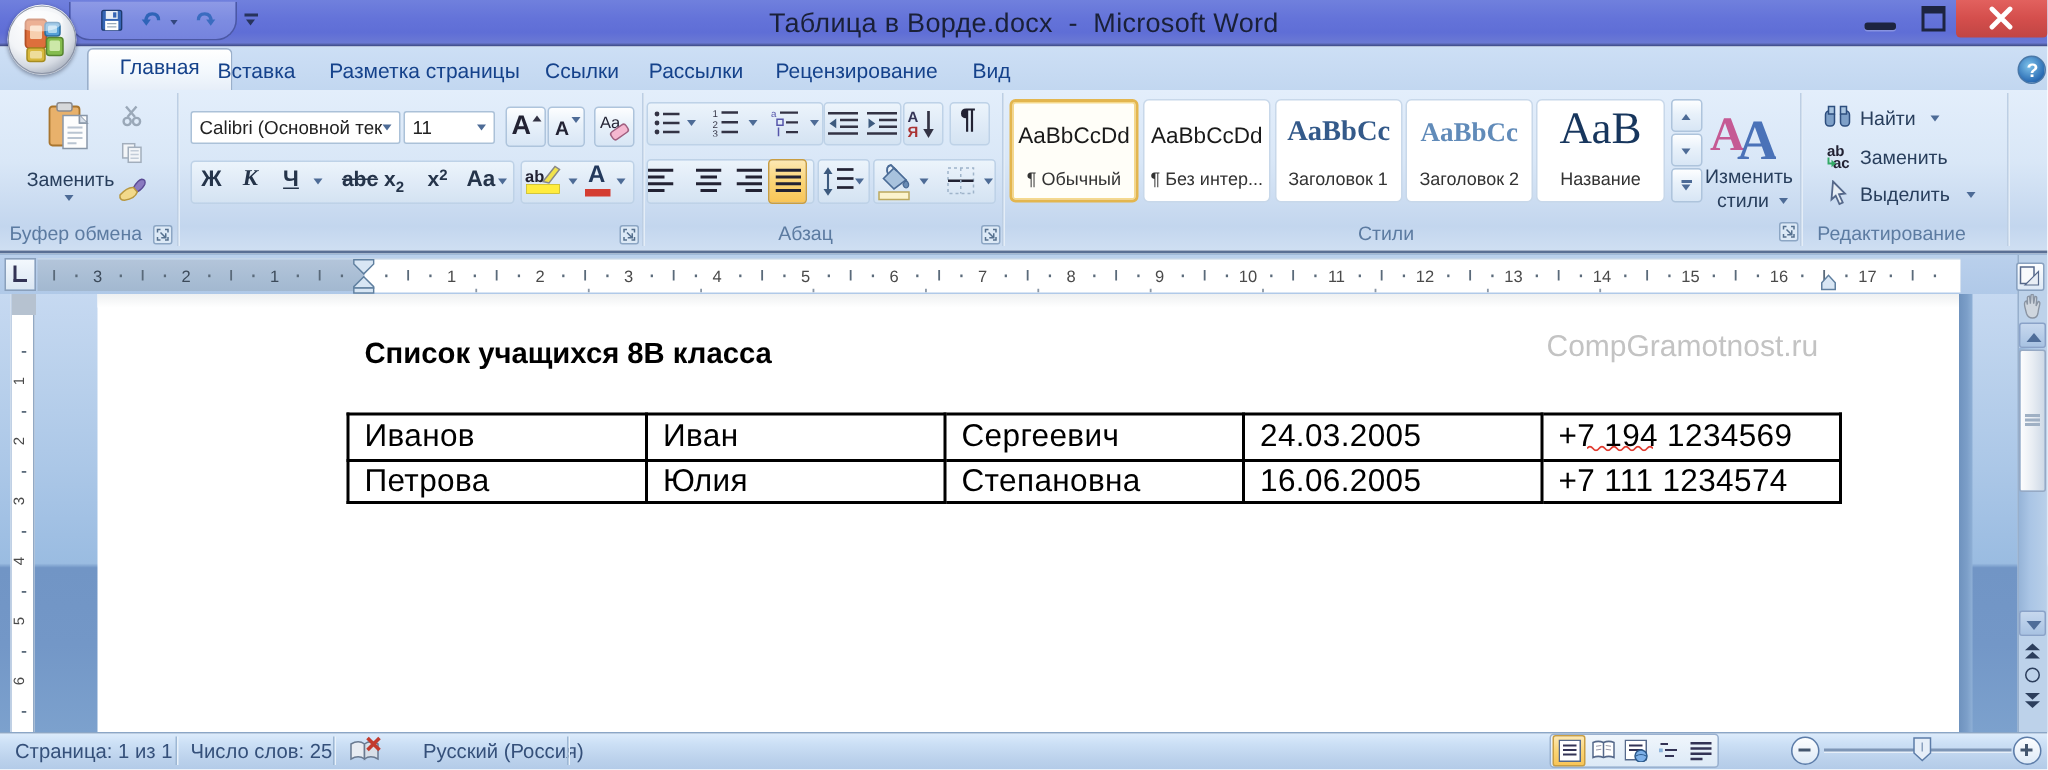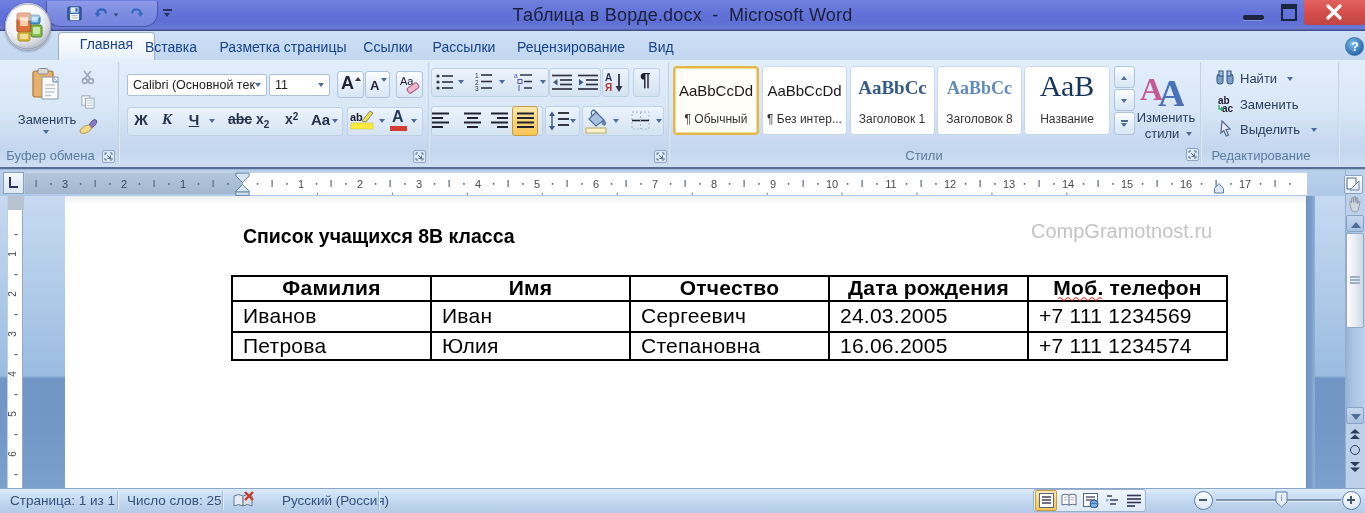--- a/index.html
+++ b/index.html
@@ -360,36 +360,37 @@
     <path d="M20 11 Q23 14 21 16 Q19 17 18 14 Z" fill="#6a8cb4" stroke="#4a6b96" stroke-width="0.8"></path>
     <rect x="2" y="19" width="20" height="5" fill="#fbf3cd" stroke="#bca95e"></rect>
   </svg>
   <div class="car" style="left:613px; top:119px;"></div>
   <svg class="ticon" style="left:631px; top:111px;" width="20" height="20" viewBox="0 0 20 20">
     <rect x="1" y="1" width="17" height="17" fill="none" stroke="#9fb4ca" stroke-dasharray="2 2"></rect>
     <line x1="1" y1="9.5" x2="18" y2="9.5" stroke="#223" stroke-width="1.6"></line>
     <line x1="9.5" y1="1" x2="9.5" y2="18" stroke="#9fb4ca" stroke-dasharray="2 2"></line>
   </svg>
   <div class="car" style="left:656px; top:119px;"></div>
+  <div class="grp-label" style="left:430px; width:214px;">Абзац</div>
 
   <div class="abs" style="left:673px; top:66px; width:86px; height:69px; background:#fffef8; border:2px solid #e3b64f; border-radius:4px; box-shadow:0 0 0 1px #f5d98c inset;">
     <div style="position:absolute; left:0; top:14px; width:82px; text-align:center; font-size:15px; color:#1a1a1a;">AaBbCcDd</div>
     <div style="position:absolute; left:0; top:44px; width:82px; text-align:center; font-size:12px; color:#333;">¶ Обычный</div>
   </div>
   <div class="abs" style="left:762px; top:66px; width:85px; height:69px; background:#fff; border:1px solid #c8d8ea; border-radius:4px;">
     <div style="position:absolute; left:0; top:15px; width:83px; text-align:center; font-size:15px; color:#1a1a1a;">AaBbCcDd</div>
     <div style="position:absolute; left:0; top:45px; width:83px; text-align:center; font-size:12px; color:#333;">¶ Без интер...</div>
   </div>
   <div class="abs" style="left:850px; top:66px; width:85px; height:69px; background:#fff; border:1px solid #c8d8ea; border-radius:4px;">
     <div style="position:absolute; left:0; top:10px; width:83px; text-align:center; font-size:19px; font-weight:bold; color:#345a8a; font-family:'Liberation Serif',serif;">AaBbCс</div>
     <div style="position:absolute; left:0; top:45px; width:82px; text-align:center; font-size:12px; color:#333;">Заголовок 1</div>
   </div>
   <div class="abs" style="left:937px; top:66px; width:85px; height:69px; background:#fff; border:1px solid #c8d8ea; border-radius:4px;">
     <div style="position:absolute; left:0; top:11px; width:83px; text-align:center; font-size:18px; font-weight:bold; color:#618bb9; font-family:'Liberation Serif',serif;">AaBbCс</div>
-    <div style="position:absolute; left:0; top:45px; width:83px; text-align:center; font-size:12px; color:#333;">Заголовок 8</div>
+    <div style="position:absolute; left:0; top:45px; width:83px; text-align:center; font-size:12px; color:#333;">Заголовок 2</div>
   </div>
   <div class="abs" style="left:1024px; top:66px; width:86px; height:69px; background:#fff; border:1px solid #c8d8ea; border-radius:4px;">
     <div style="position:absolute; left:0; top:2px; width:84px; text-align:center; font-size:30px; color:#17365d; font-family:'Liberation Serif',serif;">АаВ</div>
     <div style="position:absolute; left:0; top:45px; width:84px; text-align:center; font-size:12px; color:#333;">Название</div>
   </div>
   <div class="rbtn" style="left:1114px; top:66px; width:21px; height:22px;">
       <div class="car" style="left:6px; top:9px; border-top:none; border-bottom:4px solid #4d6b96;"></div>
     </div>
   <div class="rbtn" style="left:1114px; top:89px; width:21px; height:22px;">
       <div class="car" style="left:6px; top:9px;"></div>
@@ -561,33 +562,26 @@
         <rect x="6.5" y="278.0" width="3" height="1.2" fill="#5a6a7a"></rect>
       </svg>
     </div>
   <div class="abs" id="page"></div>
   <div class="abs" style="left:65px; top:196px; width:1241px; height:9px; background:linear-gradient(180deg,#eef0f1,#ffffff);"></div>
   <div class="abs" id="pageshadow"></div>
   <div class="abs" id="doctitle">Список учащихся 8В класса</div>
   <div class="abs" id="watermark">CompGramotnost.ru</div>
   <table id="tbl">
     <tbody>
-        <tr class="hdr">
-          <td>Фамилия</td>
-          <td>Имя</td>
-          <td>Отчество</td>
-          <td>Дата рождения</td>
-          <td>Моб. телефон</td>
-        </tr>
     <tr class="r1">
           <td>Иванов</td>
           <td>Иван</td>
           <td>Сергеевич</td>
           <td>24.03.2005</td>
-          <td>+7 111 1234569</td>
+          <td>+7 194 1234569</td>
         </tr>
     <tr class="r2">
           <td>Петрова</td>
           <td>Юлия</td>
           <td>Степановна</td>
           <td>16.06.2005</td>
           <td>+7 111 1234574</td>
         </tr>
   </tbody>
     </table>

